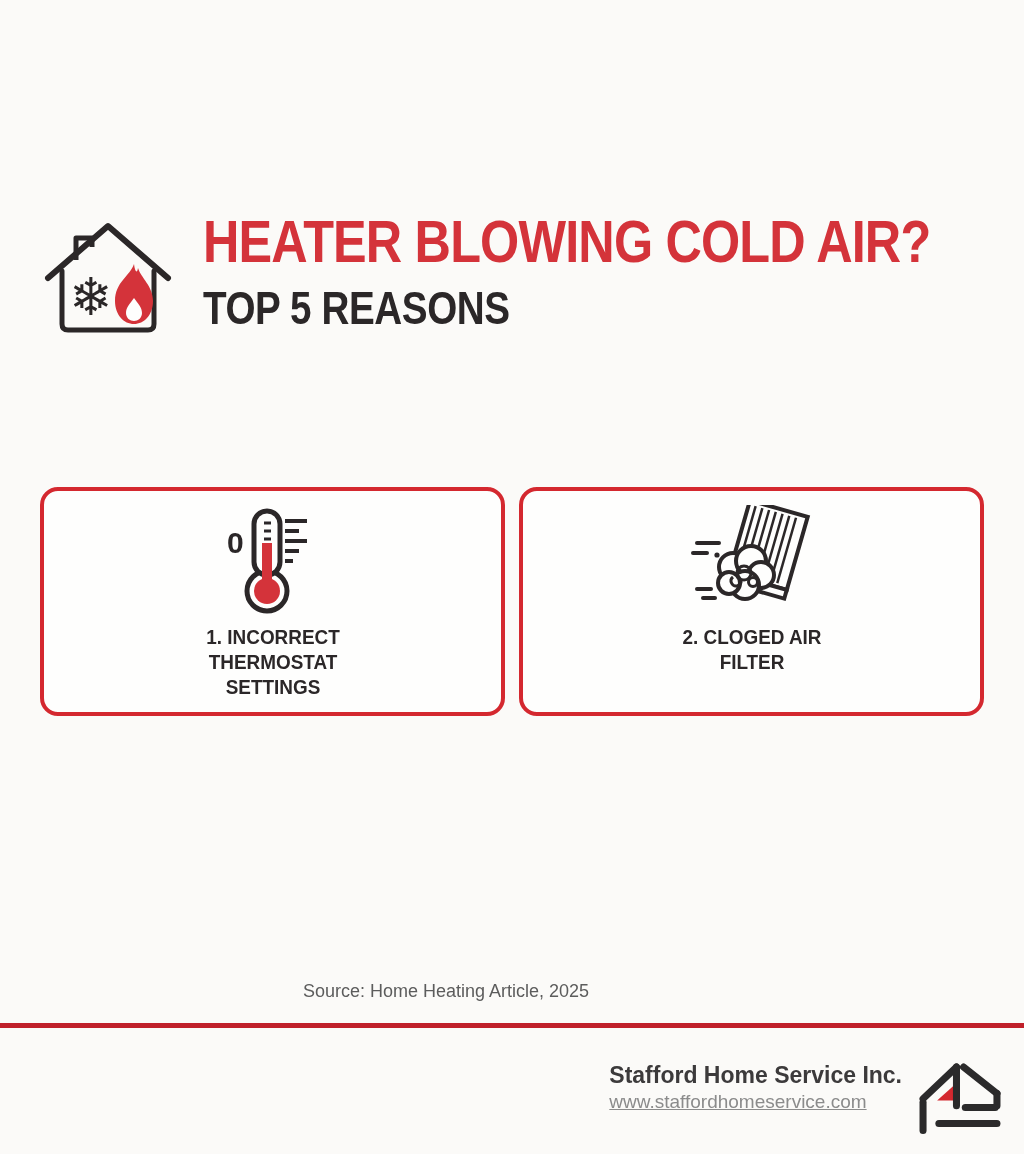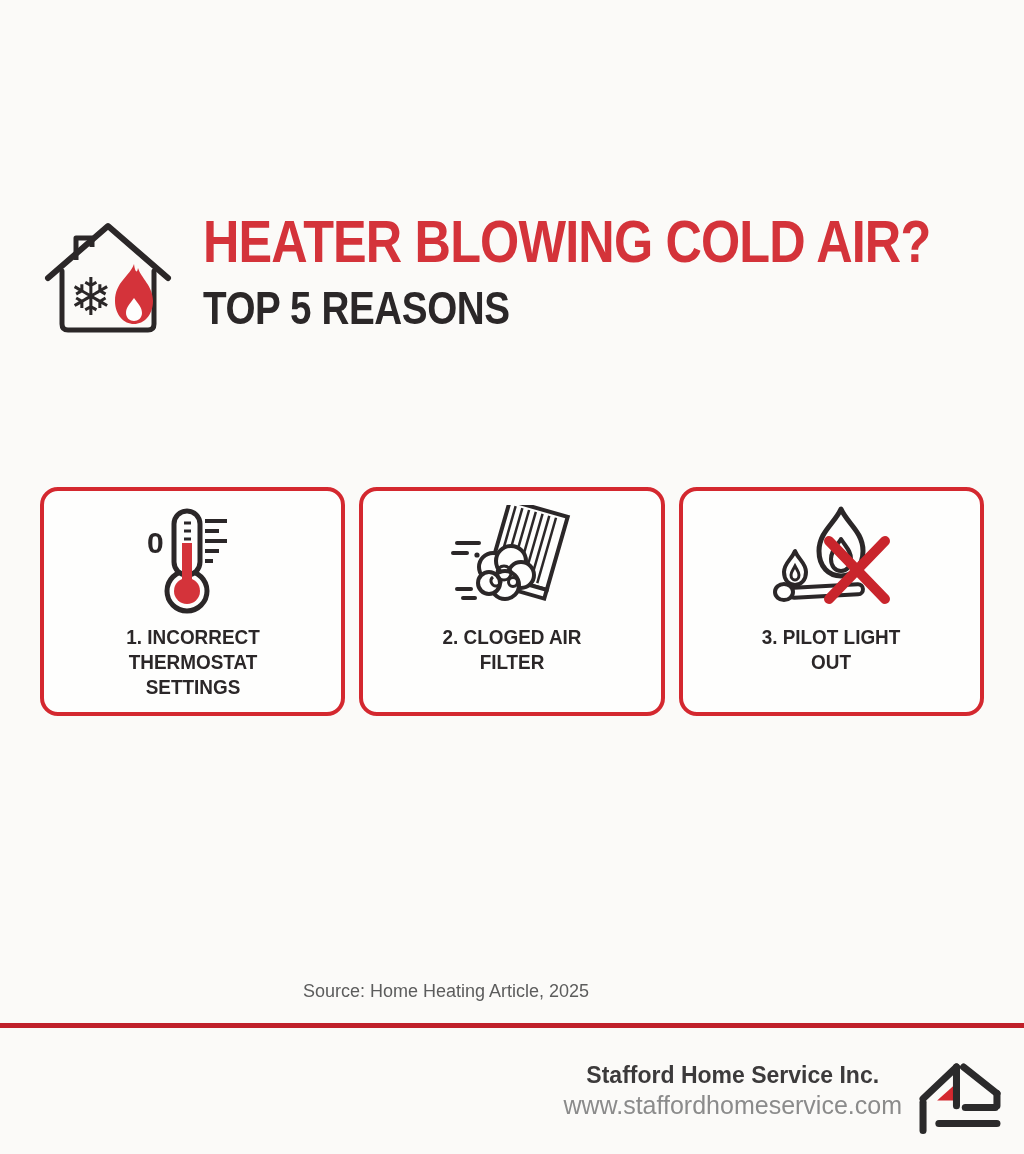--- a/index.html
+++ b/index.html
@@ -41,23 +41,23 @@
     transform:scaleX(0.9);transform-origin:center top;
   }
 
   
   .source{position:absolute;top:981px;left:0;width:892px;text-align:center;
     font-size:18px;color:#5c5c5c;}
   .divider{position:absolute;top:1023px;left:0;width:1024px;height:5px;background:#c0202a;}
 
   
   .footer{position:absolute;top:1056px;right:20px;display:flex;align-items:flex-start;gap:14px;}
-  .footer-textblock{text-align:center;padding-top:6px;}
+  .footer-textblock{text-align:left;padding-top:6px;}
   .company{font-size:23px;font-weight:bold;color:#3c3a3b;line-height:1.15;}
-  .website{font-size:25px;color:#8b8b8b;line-height:1.25;margin-top:2px;}
+  .website{font-size:19px;color:#8b8b8b;line-height:1.25;margin-top:2px;text-decoration:underline;}
   .logo{width:88px;height:82px;}
 
   svg{display:block;}
 </style>
 </head>
 <body>
 
 <div class="canvas">
 
   <div class="house-icon">
@@ -124,35 +124,20 @@
           <circle cx="56" cy="80" r="14" fill="#fefefd" stroke="#2b2728" stroke-width="4"></circle>
           <circle cx="40" cy="78" r="11" fill="#fefefd" stroke="#2b2728" stroke-width="4"></circle>
           <circle cx="55" cy="68" r="7" stroke="#2b2728" stroke-width="3" fill="none"></circle>
           <circle cx="64" cy="77" r="4.5" stroke="#2b2728" stroke-width="3" fill="none"></circle>
           <path d="M44 72 a5 5 0 1 0 8 3" stroke="#2b2728" stroke-width="3" fill="none"></path>
         </svg>
       </div>
       <div class="card-label">2. CLOGED AIR FILTER</div>
     </div>
 
-    <div class="card">
-      <div class="card-icon">
-        <svg width="132" height="112" viewBox="0 0 132 112" fill="none">
-          <path d="M76 4 C70 18 54 27 54 46 C54 62 64 71 76 71 C88 71 98 62 98 46 C98 27 82 18 76 4 Z" fill="#fefefd" stroke="#2b2728" stroke-width="5" stroke-linejoin="round"></path>
-          <path d="M76 34 C71 42 66 46 66 54 C66 61 70 66 76 66 C82 66 86 61 86 54 C86 46 81 42 76 34 Z" stroke="#2b2728" stroke-width="4" fill="#fefefd" stroke-linejoin="round"></path>
-          <path d="M30 46 C27 54 19 58 19 67 C19 75 24 80 30 80 C36 80 41 75 41 67 C41 58 33 54 30 46 Z" fill="#fefefd" stroke="#2b2728" stroke-width="4" stroke-linejoin="round"></path>
-          <path d="M30 61 C28 65 26 67 26 70 C26 73 28 75 30 75 C32 75 34 73 34 70 C34 67 32 65 30 61 Z" stroke="#2b2728" stroke-width="3" fill="#fefefd"></path>
-          <rect x="24" y="81" width="74" height="10" rx="5" transform="rotate(-3 61 86)" fill="#fefefd" stroke="#2b2728" stroke-width="4"></rect>
-          <ellipse cx="19" cy="87" rx="9" ry="8" fill="#fefefd" stroke="#2b2728" stroke-width="4"></ellipse>
-          <line x1="64" y1="36" x2="120" y2="94" stroke="#c9252c" stroke-width="10" stroke-linecap="round"></line>
-          <line x1="120" y1="36" x2="64" y2="94" stroke="#c9252c" stroke-width="10" stroke-linecap="round"></line>
-        </svg>
-      </div>
-      <div class="card-label">3. PILOT LIGHT OUT</div>
-    </div>
 
 
 
   </div>
 
   <div class="source">Source: Home Heating Article, 2025</div>
 
   <div class="divider"></div>
 
   <div class="footer">

